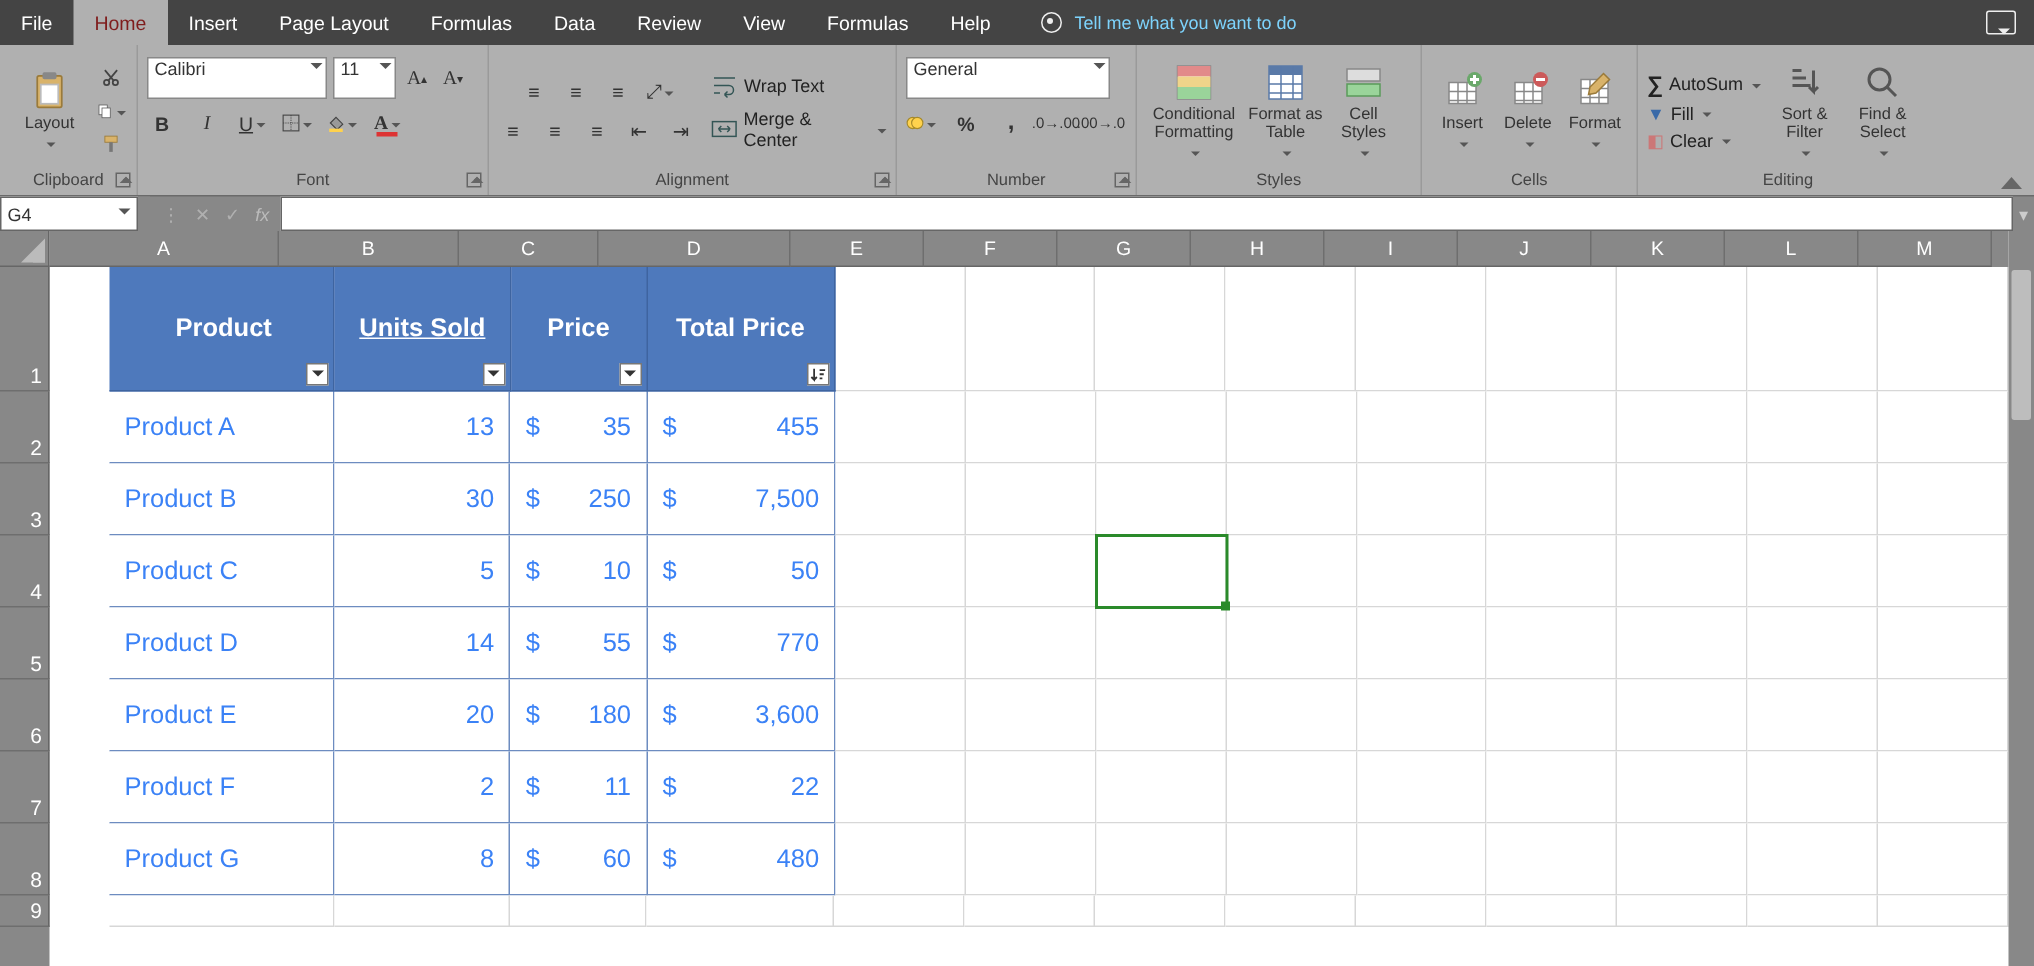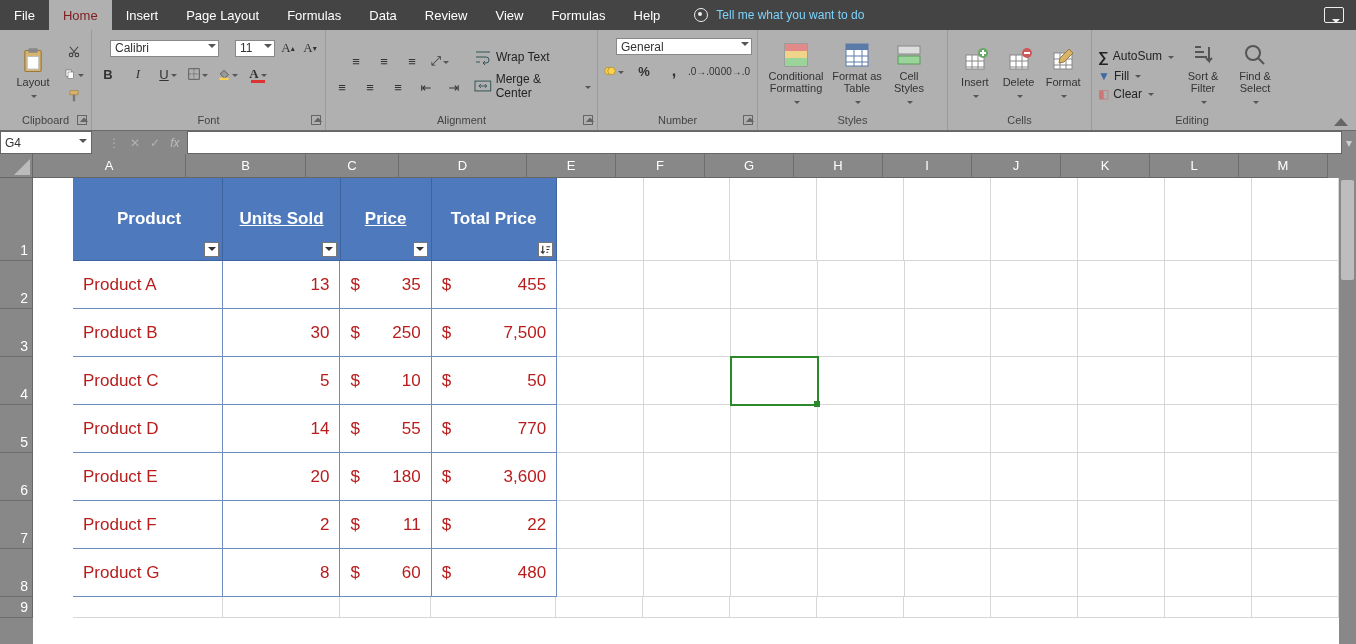--- a/index.html
+++ b/index.html
@@ -20,21 +20,21 @@
   .ribbon { background:#b0b0b0; height:100px; display:flex; align-items:stretch; position:relative;}
   .rgroup { border-right:1px solid #9a9a9a; display:flex; flex-direction:column; }
   .rgroup-body { flex:1; display:flex; align-items:center; padding:4px 6px 0 6px; gap:4px;}
   .rgroup-label { height:16px; text-align:center; font-size:11px; color:#444; position:relative;}
   .dlg-launch { position:absolute; right:4px; top:1px; width:10px; height:10px; border:1px solid #666;}
   .dlg-launch::after{content:""; position:absolute; right:-1px; bottom:-1px; width:0;height:0; border:3px solid transparent; border-left-color:#666; border-top-color:#666; transform:rotate(45deg);}
   .vcol { display:flex; flex-direction:column; gap:2px; align-items:center;}
   .bigbtn { display:flex; flex-direction:column; align-items:center; justify-content:center; width:54px; font-size:11px; text-align:center; line-height:1.05; color:#333; gap:2px;}
   .bigbtn svg, .bigbtn .ic { width:28px; height:28px;}
   .row { display:flex; align-items:center; gap:4px;}
-  .sel { background:#fff; border:1px solid #888; height:17px; display:flex; align-items:center; padding:0 4px; font-size:12px; color:#333; position:relative; min-width:40px;margin-left:12px;}
+  .sel { background:#fff; border:1px solid #888; height:28px; display:flex; align-items:flex-start; padding:0 4px; font-size:12px; color:#333; position:relative; min-width:40px;}
   .sel .dd { position:absolute; right:2px; top:3px; width:0;height:0;border:4px solid transparent;border-top-color:#555;}
   .ribbtn { width:20px; height:20px; display:flex; align-items:center; justify-content:center; color:#333; font-size:13px;}
   .ribbtn svg{width:14px;height:14px;}
   .dd-tiny{ width:0;height:0;border:3px solid transparent;border-top-color:#555; margin-left:2px; margin-top:5px;}
   .collapse-arrow{ position:absolute; right:8px; bottom:4px; width:0;height:0; border-left:7px solid transparent;border-right:7px solid transparent;border-bottom:8px solid #666;}
 
   
   .fbar { height:24px; background:#888888; display:flex; align-items:stretch; border-top:1px solid #6a6a6a;}
   .namebox{ width:92px; background:#fff; border:1px solid #666; display:flex; align-items:center; padding:0 4px; color:#333; font-size:12px;}
   .namebox .dd{margin-left:auto;width:0;height:0;border:4px solid transparent;border-top-color:#555;}
@@ -57,21 +57,21 @@
   .cell{ border-right:1px solid #d7d7d7; border-bottom:1px solid #d7d7d7; background:#fff;}
   .vscroll{position:absolute; right:0; top:0; width:17px; bottom:0; background:#888;}
   .vthumb{ position:absolute; left:2px; right:2px; top:26px; height:100px; background:#bdbdbd; border-radius:2px;}
 
   
   .tblhead{ background:#4e79bc; color:#fff; font-weight:600; font-size:17px; display:flex; align-items:center; justify-content:center; position:relative; border-right:1px solid #3e64a0 !important; border-bottom:1px solid #3e64a0 !important;}
   .tblhead.first{ justify-content:flex-start; padding-left:44px;}
   .filter{ position:absolute; right:3px; bottom:3px; width:15px; height:15px; background:#fff; border:1px solid #777; display:flex; align-items:center; justify-content:center;}
   .filter .ar{width:0;height:0;border:4px solid transparent;border-top-color:#333;margin-top:3px;}
   .filter.sorted svg{width:11px;height:11px;}
-  .datacell{ font-size:17px; color:#b91c1c; display:flex; align-items:center; padding:6px 10px; border-right:1px solid #6d8cc0 !important; border-bottom:1px solid #6d8cc0 !important; background:#fff;}
+  .datacell{ font-size:17px; color:#3b82f6; display:flex; align-items:center; padding:6px 10px; border-right:1px solid #6d8cc0 !important; border-bottom:1px solid #6d8cc0 !important; background:#fff;}
   .datacell.r{ justify-content:flex-end;}
   .datacell.money{ justify-content:space-between;}
   .datacell.money .cur{ }
   .selcell{ outline:2px solid #2a8a2a; outline-offset:-1px; position:relative; z-index:2;}
   .selcell::after{content:"";position:absolute;right:-3px;bottom:-3px;width:6px;height:6px;background:#2a8a2a;}
 </style>
 </head>
 <body>
 
 <div class="menubar">
@@ -395,21 +395,21 @@
           <div class="filter">
             <div class="ar"></div>
           </div>
         </div>
         <div class="cell tblhead" style="width: 120px; height: 83px; text-decoration: underline;">
           <span>Units Sold</span>
           <div class="filter">
             <div class="ar"></div>
           </div>
         </div>
-        <div class="cell tblhead" style="width: 93px; height: 83px; text-decoration: underline;">
+        <div class="cell tblhead" style="width: 93px; height: 83px;">
           <span>Price</span>
           <div class="filter">
             <div class="ar"></div>
           </div>
         </div>
         <div class="cell tblhead" style="width: 128px; height: 83px;">
           <span>Total Price</span>
           <div class="filter sorted">
             <svg viewBox="0 0 12 12">
               <path d="M3 2v8l-2-2m2 2l2-2" stroke="#333" fill="none" stroke-width="1.3"></path>

